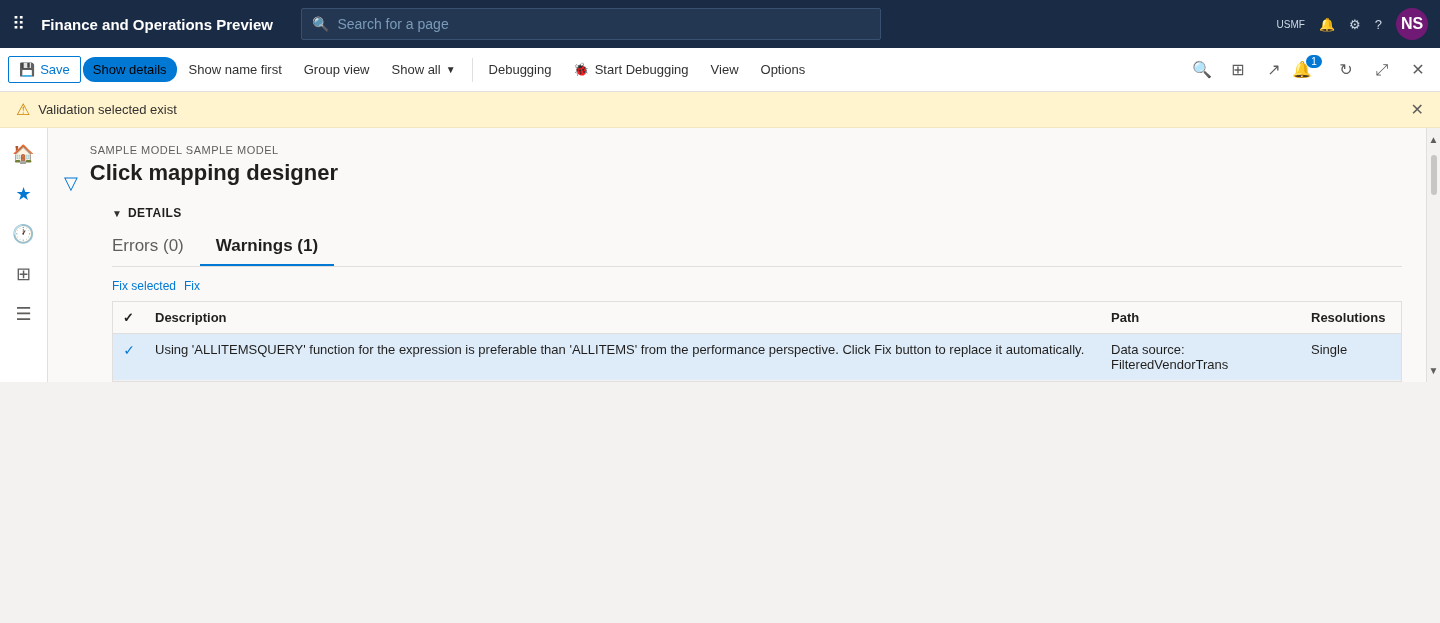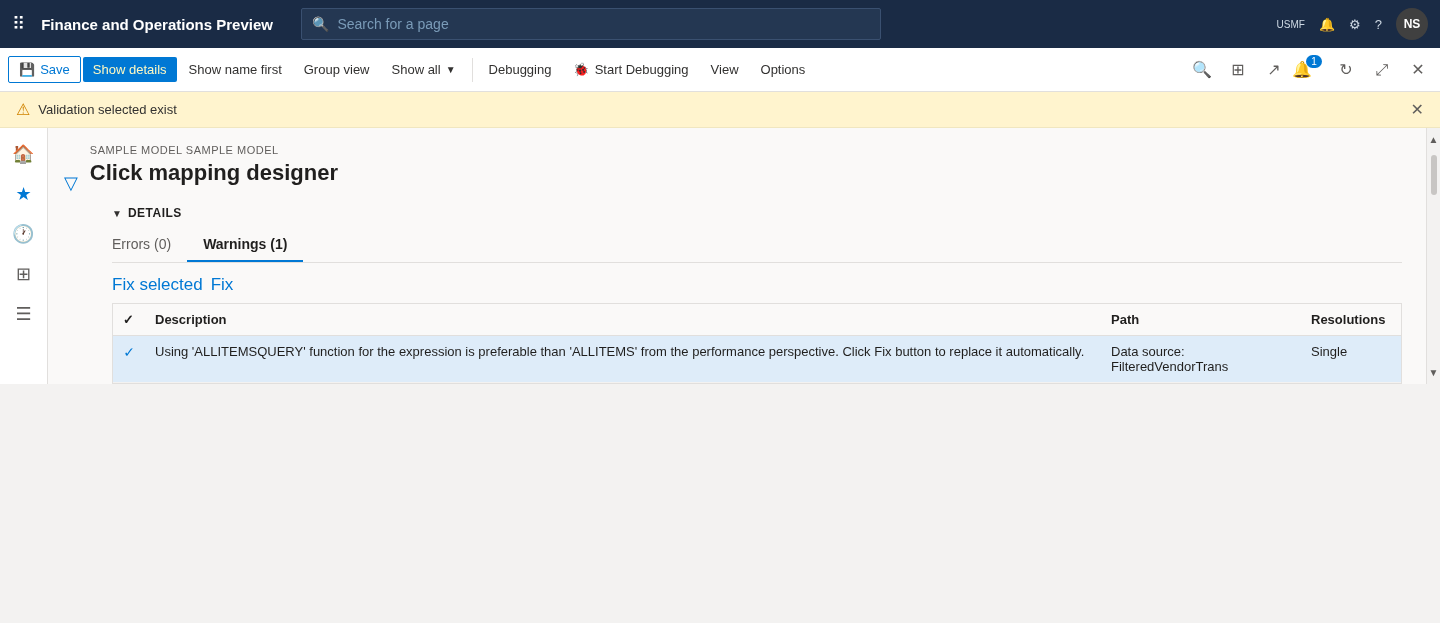--- a/index.html
+++ b/index.html
@@ -53,24 +53,24 @@
       align-items: center;
       gap: 14px;
       margin-left: auto;
       color: #fff;
     }
     .top-nav-right span { font-size: 13px; }
     .nav-icon { color: #cdd8e3; font-size: 16px; cursor: pointer; }
     .avatar {
       width: 32px; height: 32px;
       border-radius: 50%;
-      background: #404040;
+      background: #701a75;
       color: #fff;
       display: flex; align-items: center; justify-content: center;
-      font-size: 12px; font-weight: 600;
+      font-size: 16px; font-weight: 600;
     }
 
     
     .toolbar {
       display: flex;
       align-items: center;
       background: #fff;
       border-bottom: 1px solid #e1dfdd;
       height: 44px;
       padding: 0 8px;
@@ -84,21 +84,22 @@
       border: none;
       background: transparent;
       cursor: pointer;
       font-size: 13px;
       color: #323130;
       border-radius: 2px;
       white-space: nowrap;
     }
     .toolbar-btn.active {
       background: #0078d4;
-      color: #fef9c3;
+      color: #000000;
+      border-radius: 12px;
     }
     .toolbar-btn.save-btn {
       border: 1px solid #0078d4;
       color: #0078d4;
     }
     .toolbar-divider {
       width: 1px;
       height: 24px;
       background: #e1dfdd;
       margin: 0 4px;
@@ -233,42 +234,42 @@
     
     .tabs-row {
       display: flex;
       align-items: center;
       border-bottom: 1px solid #e1dfdd;
       margin-top: 8px;
       gap: 0;
     }
     .tab {
       padding: 8px 16px;
-      font-size: 14px;
+      font-size: 17px;
       color: #605e5c;
       cursor: pointer;
       border-bottom: 2px solid transparent;
       white-space: nowrap;
     }
     .tab.active {
       color: #201f1e;
       font-weight: 600;
       border-bottom: 2px solid #0078d4;
     }
     .tab:first-child { padding-left: 0; }
 
     
     .action-row {
       display: flex;
       align-items: center;
       gap: 8px;
       margin: 12px 0 8px 0;
     }
     .action-link {
-      font-size: 17px;
+      font-size: 12px;
       color: #0078d4;
       cursor: pointer;
       text-decoration: none;
     }
 
     
     .data-table {
       width: 100%;
       border-collapse: collapse;
       font-size: 13px;

